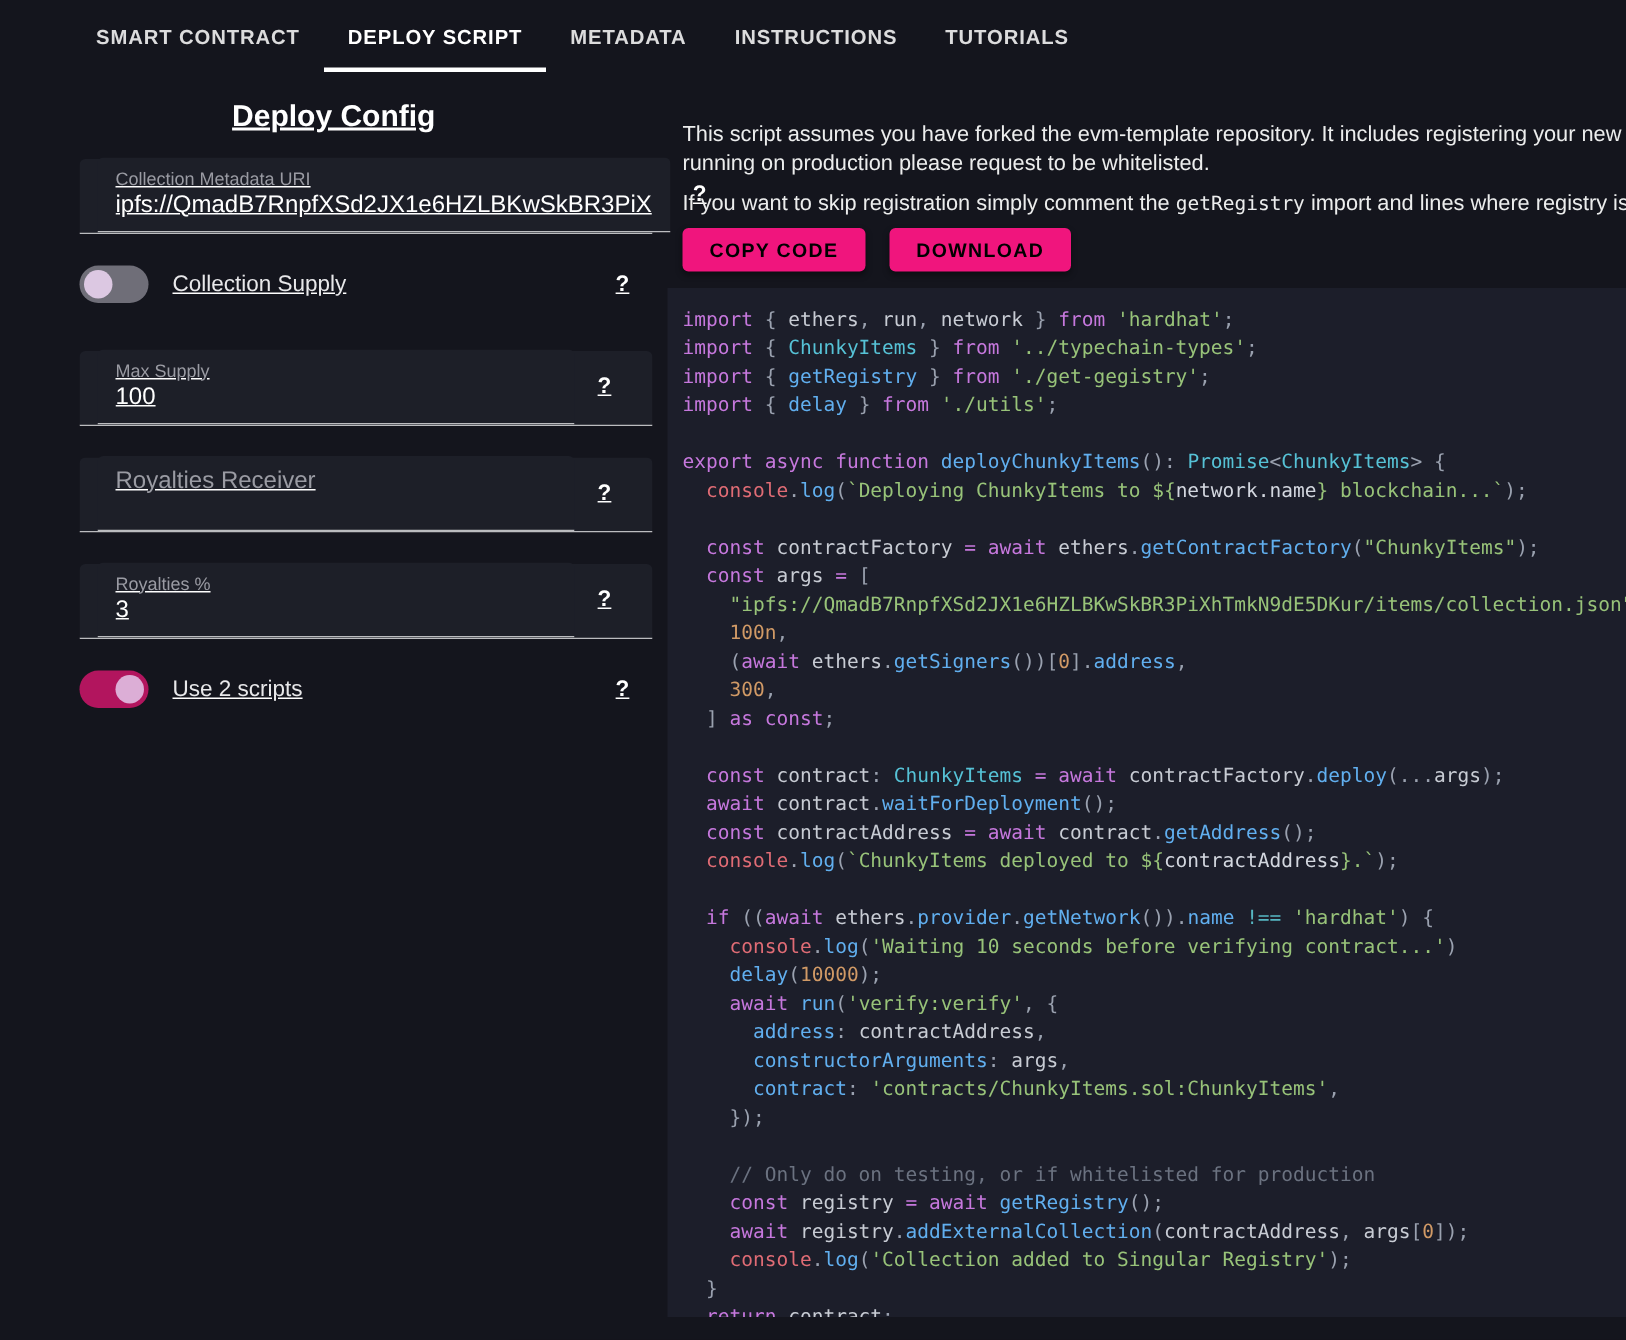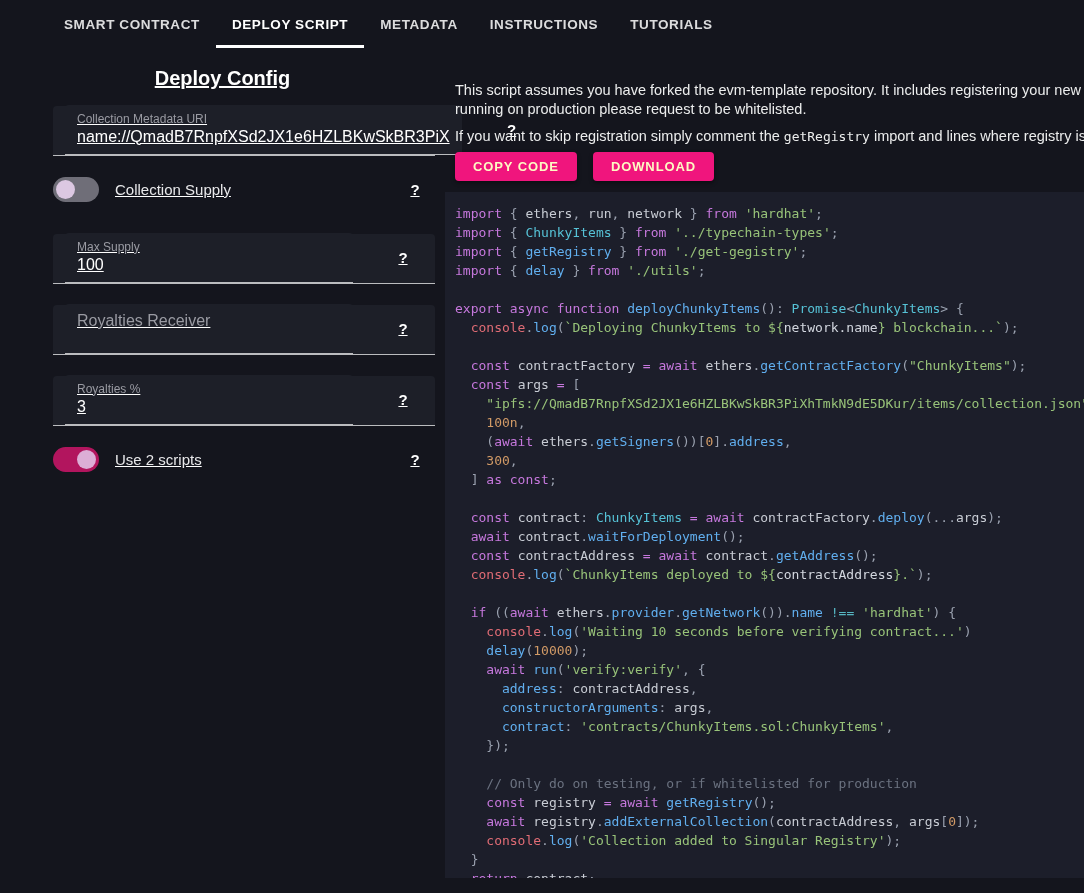--- a/index.html
+++ b/index.html
@@ -38,21 +38,21 @@
   }
   
   .main{display:flex;align-items:flex-start;}
   .left{width:445px;flex:0 0 445px;text-decoration:underline;}
   .right{flex:1;min-width:0;}
   
   .left h2{
     margin:16px 0 14px;font-size:20px;line-height:28px;font-weight:700;text-align:center;color:#fff;
   }
   .row{display:flex;align-items:center;margin-left:53px;margin-right:10px;}
-  .row.field{margin-bottom:21px;gap:30px;}
+  .row.field{margin-bottom:21px;}
   .row.toggle{margin-top:12px;margin-bottom:32px;}
   .field{
     flex:1;background:var(--field-bg);border-radius:4px 4px 0 0;
     border-bottom:1px solid rgba(255,255,255,0.7);
     padding:7px 12px 9px;height:50px;cursor:text;
   }
   .flabel{font-size:12px;line-height:15px;color:#9a9ba3;}
   .fvalue{font-size:16px;line-height:19px;color:#fff;white-space:nowrap;overflow:hidden;}
   .field.empty{display:flex;align-items:flex-start;}
   .field.empty .flabel{font-size:16px;line-height:19px;}
@@ -75,21 +75,21 @@
   
   .desc{padding:33px 0 0 10px;color:#eceded;}
   .desc .line{font-size:14.5px;line-height:19px;white-space:nowrap;}
   .desc .line-gap{margin-top:8px;}
   .desc code{
     font-family:"DejaVu Sans Mono", monospace;font-size:13px;color:#eceded;
   }
   .btnrow{padding:6px 0 0 10px;display:flex;}
   .btn{
     height:29px;padding:0 18px;margin-right:16px;border:none;border-radius:4px;
-    background:var(--accent);color:#fef9c3;cursor:pointer;
+    background:var(--accent);color:#000000;cursor:pointer;
     font-family:"Liberation Sans", sans-serif;
     font-size:13px;font-weight:700;letter-spacing:0.9px;text-transform:uppercase;
     box-shadow:0 2px 4px rgba(0,0,0,0.4);
   }
   .code{
     margin-top:11px;background:var(--code-bg);
     height:686px;overflow:hidden;
     padding:12px 0 0 10px;
     font-family:"DejaVu Sans Mono", monospace;
     font-size:13px;line-height:19px;white-space:pre;
@@ -111,21 +111,21 @@
       <button class="tab">INSTRUCTIONS</button>
       <button class="tab">TUTORIALS</button>
     </header>
   <div class="main">
     <aside class="left">
       <h2>Deploy Config</h2>
       <div id="config-rows">
           <div class="row field">
             <div class="field">
               <div class="flabel">Collection Metadata URI</div>
-              <div class="fvalue">name://QmadB7RnpfXSd2JX1e6HZLBKwSkBR3PiX</div>
+              <div class="fvalue">ipfs://QmadB7RnpfXSd2JX1e6HZLBKwSkBR3PiX</div>
             </div>
             <span class="help">?</span>
           </div>
           <div class="row toggle">
             <div class="toggle-wrap">
               <span class="switch">
                 <span class="thumb"></span>
               </span>
               <span class="tlabel">Collection Supply</span>
             </div>

